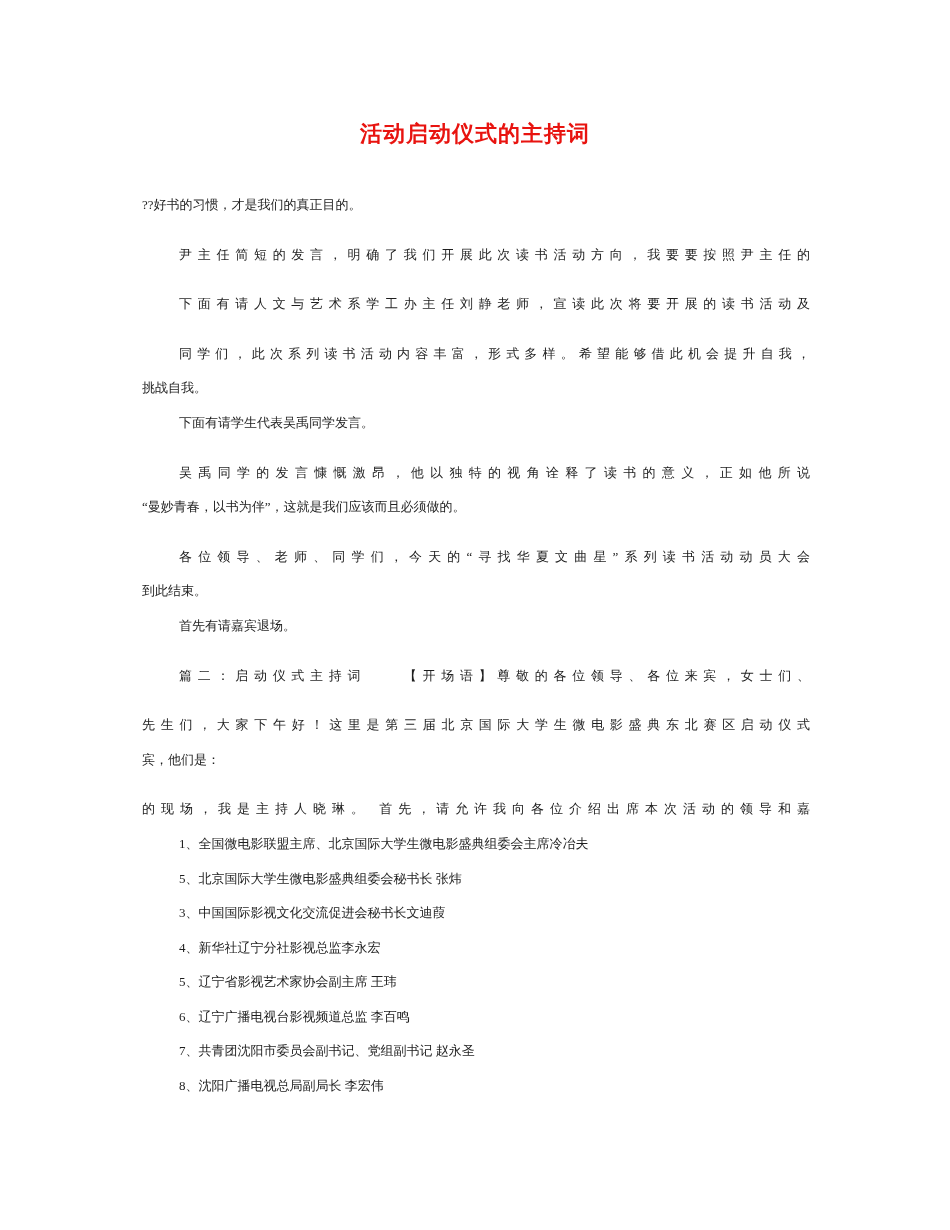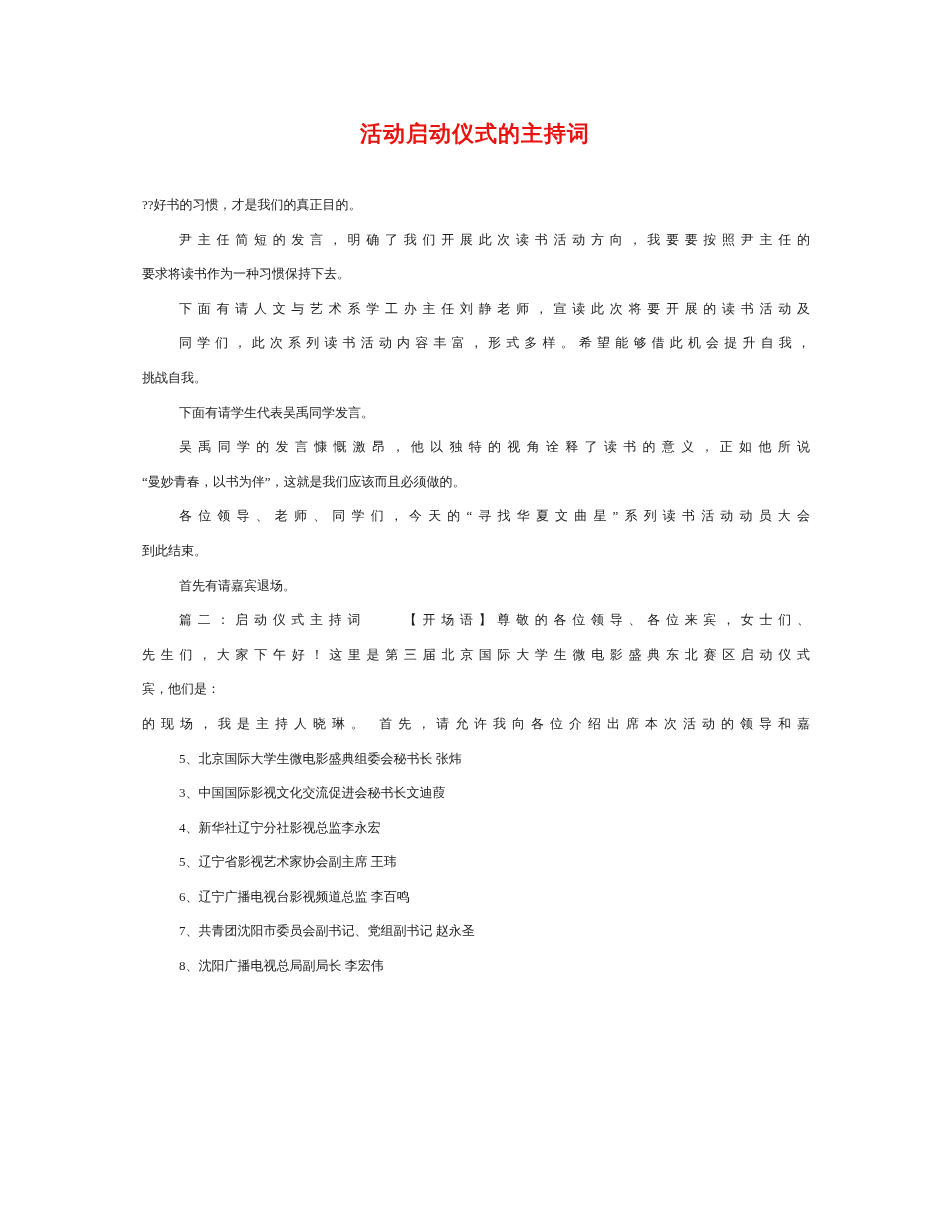--- a/index.html
+++ b/index.html
@@ -39,44 +39,45 @@
     height: 34.6px;
     white-space: pre-wrap;
     text-align: left;
   }
   .line.indent {
     padding-left: 37px;
   }
   .line.j {
     text-align: justify;
     text-align-last: justify;
+    margin-top: 15px;
   }
 </style>
 </head>
 <body>
 
 <div class="page">
   <div class="doc-title" style="color: rgb(232, 19, 15);">活动启动仪式的主持词</div>
   <div class="text-column" style="color: rgb(30, 30, 30);">
       <div class="line">??好书的习惯，才是我们的真正目的。</div>
       <div class="line indent j">尹主任简短的发言，明确了我们开展此次读书活动方向，我要要按照尹主任的</div>
-      <div class="line">要求将读书作为一种习惯保持下去。</div>
       <div class="line indent j">下面有请人文与艺术系学工办主任刘静老师，宣读此次将要开展的读书活动及</div>
       <div class="line indent j">同学们，此次系列读书活动内容丰富，形式多样。希望能够借此机会提升自我，</div>
       <div class="line">挑战自我。</div>
       <div class="line indent">下面有请学生代表吴禹同学发言。</div>
       <div class="line indent j">吴禹同学的发言慷慨激昂，他以独特的视角诠释了读书的意义，正如他所说</div>
       <div class="line">“曼妙青春，以书为伴”，这就是我们应该而且必须做的。</div>
       <div class="line indent j">各位领导、老师、同学们，今天的“寻找华夏文曲星”系列读书活动动员大会</div>
       <div class="line">到此结束。</div>
       <div class="line indent">首先有请嘉宾退场。</div>
       <div class="line indent j">篇二：启动仪式主持词　　【开场语】尊敬的各位领导、各位来宾，女士们、</div>
       <div class="line j">先生们，大家下午好！这里是第三届北京国际大学生微电影盛典东北赛区启动仪式</div>
       <div class="line">宾，他们是：</div>
       <div class="line j">的现场，我是主持人晓琳。 首先，请允许我向各位介绍出席本次活动的领导和嘉</div>
+      <div class="line indent">1、全国微电影联盟主席、北京国际大学生微电影盛典组委会主席冷冶夫</div>
       <div class="line indent">5、北京国际大学生微电影盛典组委会秘书长 张炜</div>
       <div class="line indent">3、中国国际影视文化交流促进会秘书长文迪葭</div>
       <div class="line indent">4、新华社辽宁分社影视总监李永宏</div>
       <div class="line indent">5、辽宁省影视艺术家协会副主席 王玮</div>
       <div class="line indent">6、辽宁广播电视台影视频道总监 李百鸣</div>
       <div class="line indent">7、共青团沈阳市委员会副书记、党组副书记 赵永圣</div>
       <div class="line indent">8、沈阳广播电视总局副局长 李宏伟</div>
     </div>
 </div>
 

